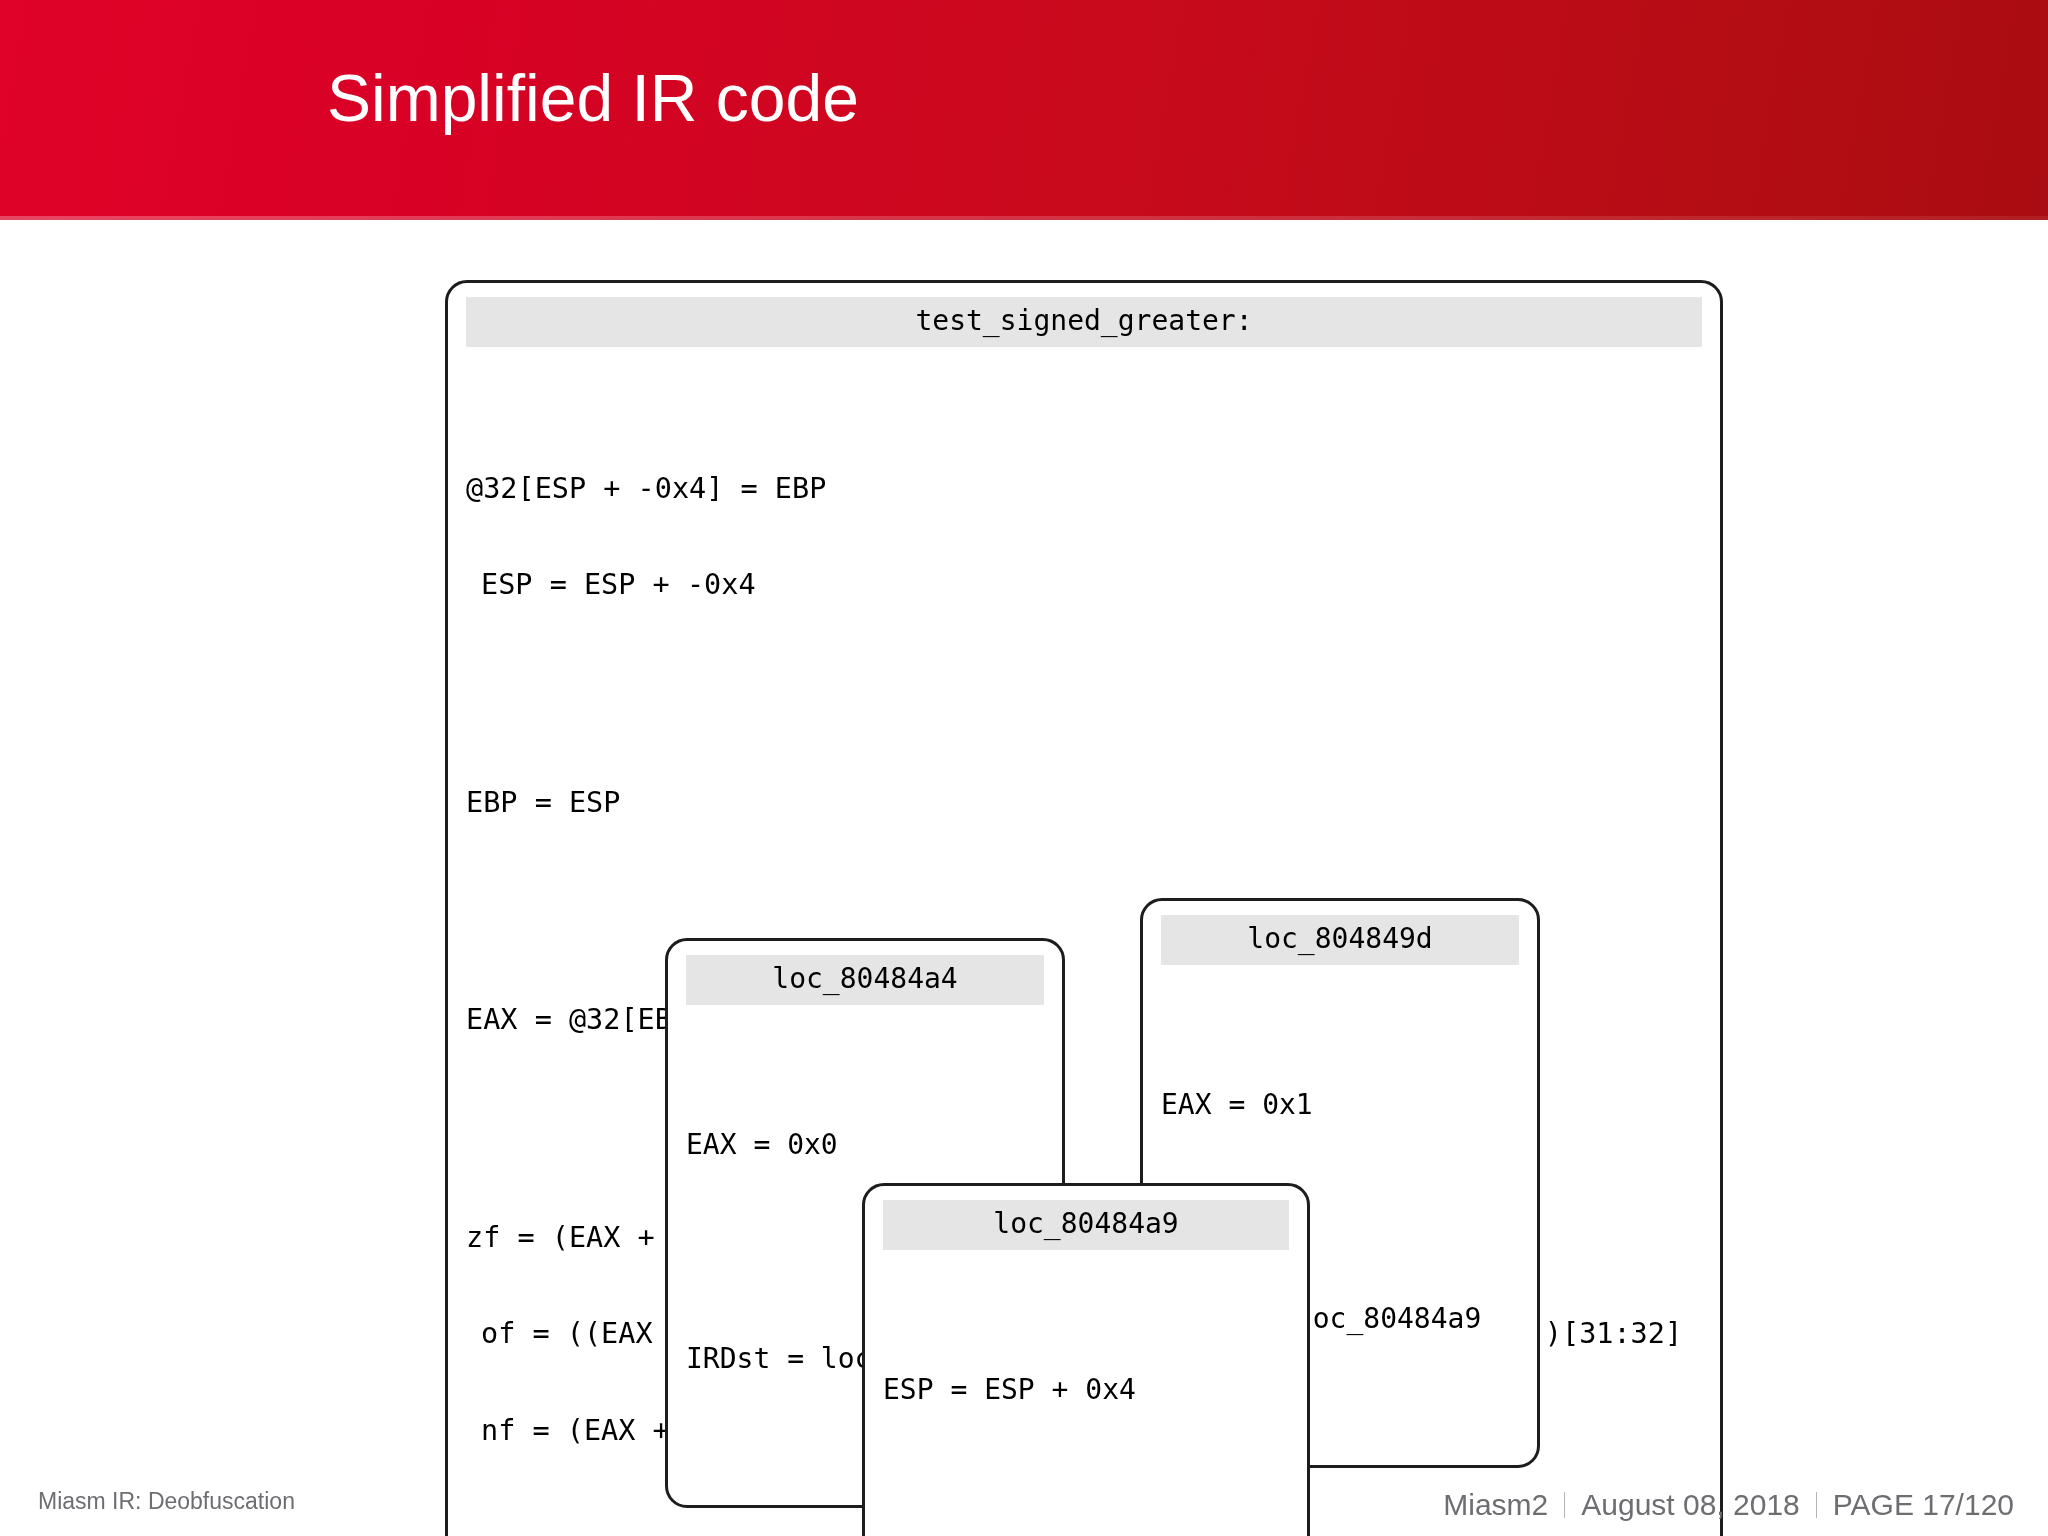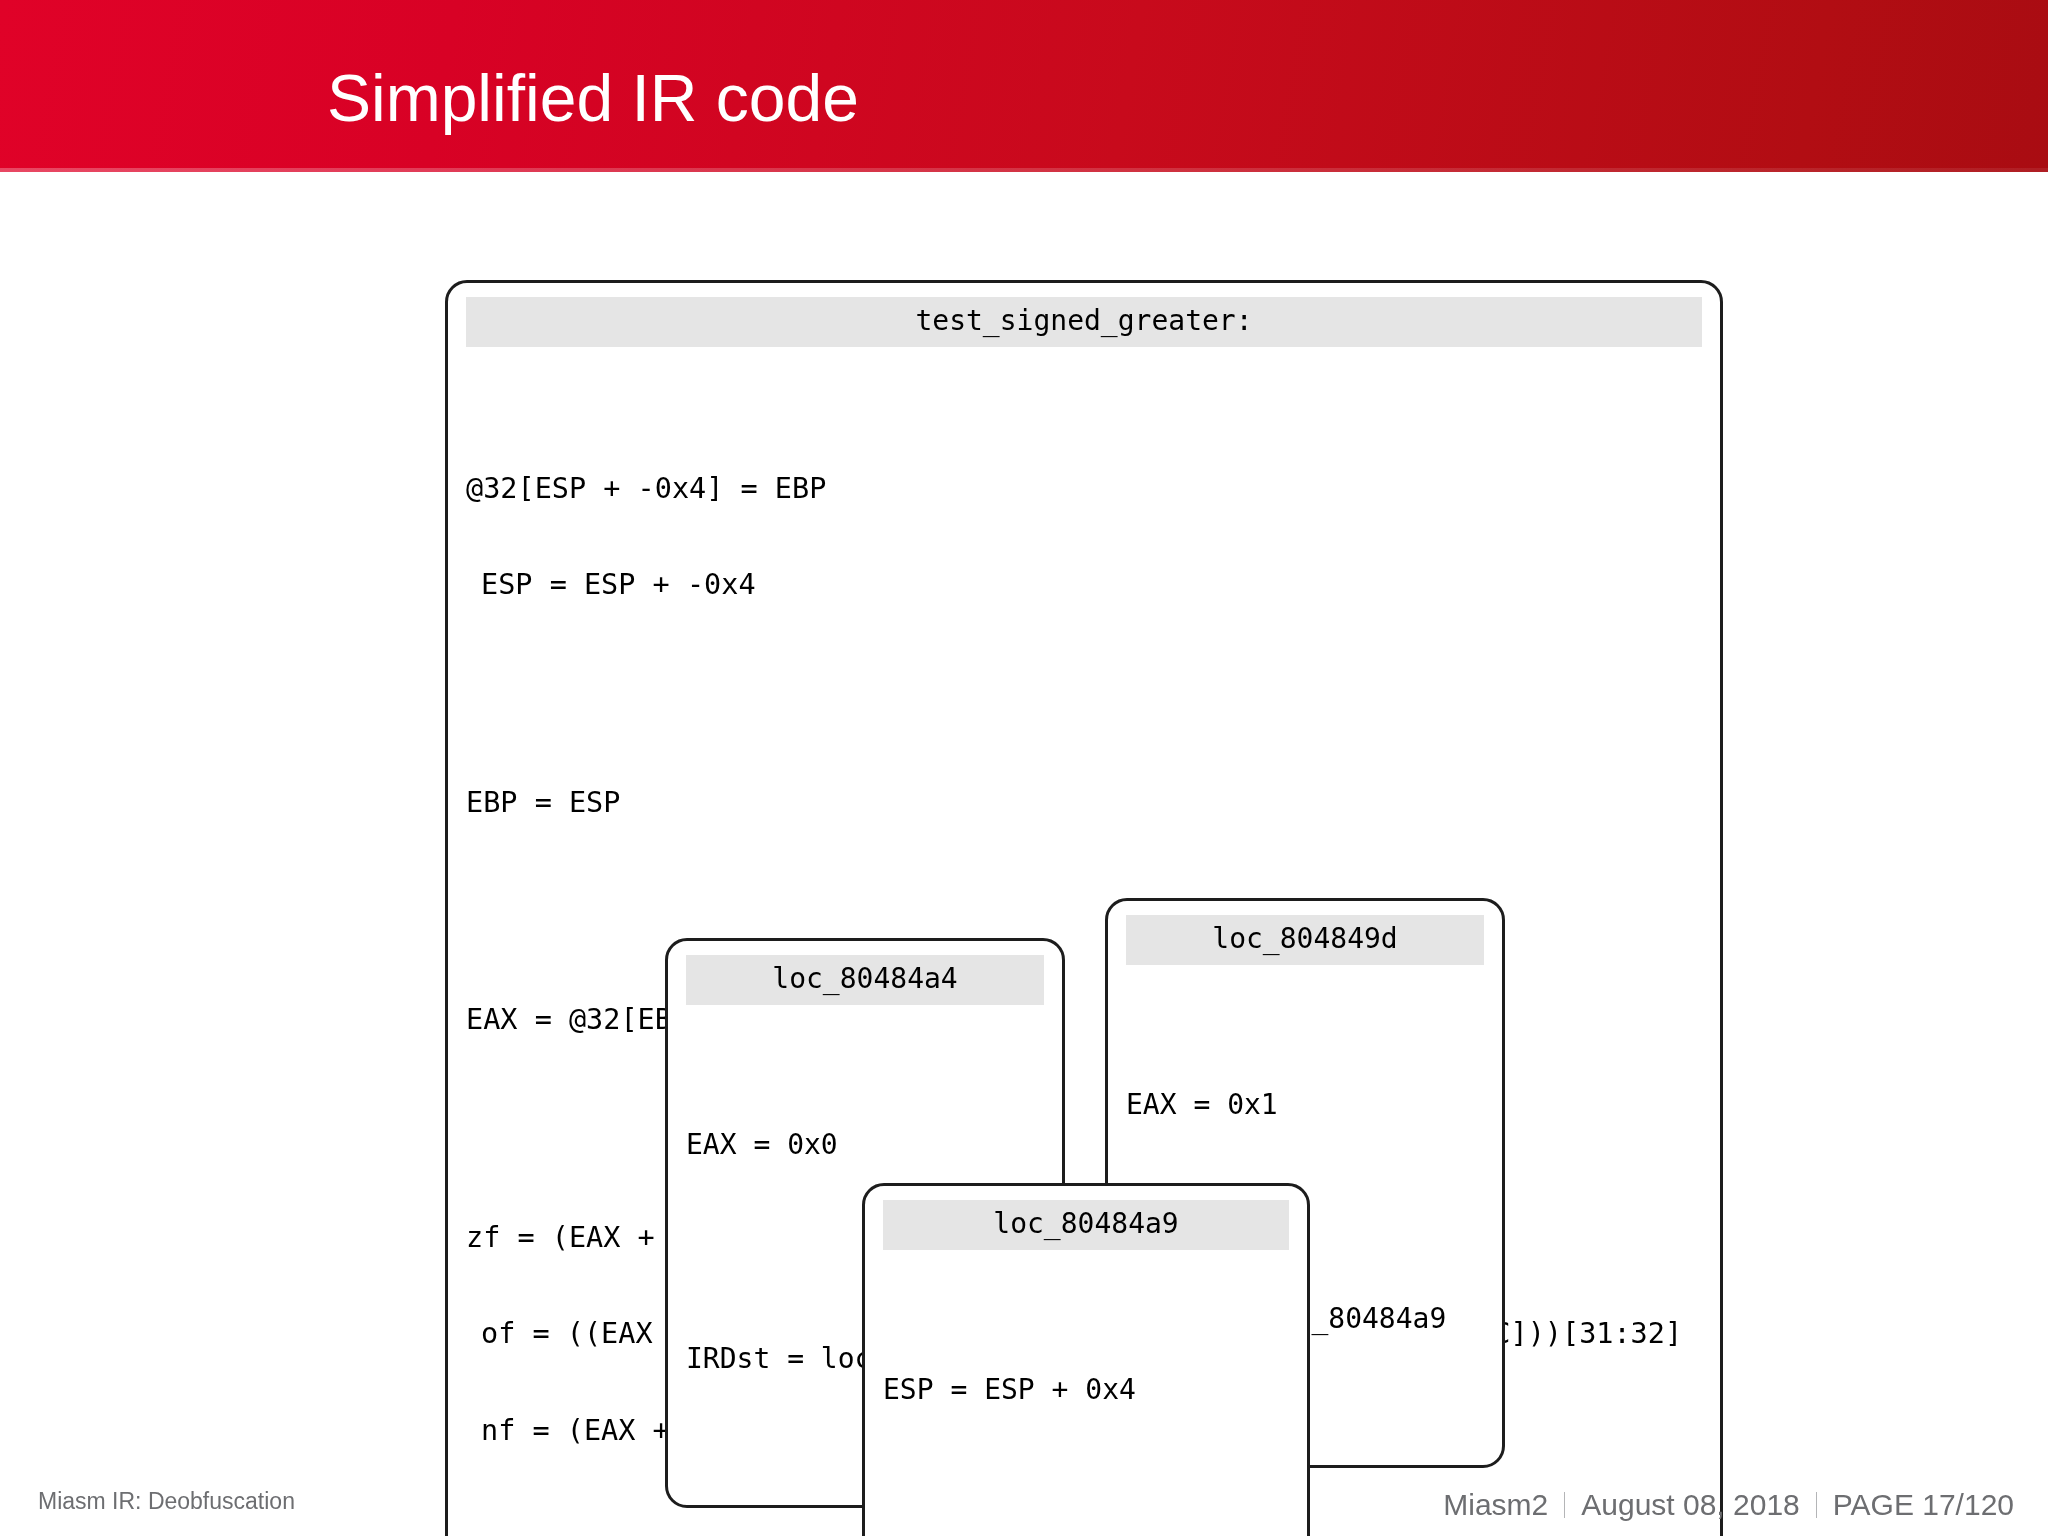--- a/index.html
+++ b/index.html
@@ -14,21 +14,21 @@
     overflow: hidden;
     font-family: "Liberation Sans", sans-serif;
   }
 
   
   #slide-header {
     position: absolute;
     left: 0;
     top: 0;
     width: 2048px;
-    height: 172px;
+    height: 220px;
     background: linear-gradient(100deg, #e00228 0%, #d80125 22%, #c80a1c 55%, #b20d13 88%, #a90c12 100%);
     text-align: center;
   }
   #slide-header::after {
     content: "";
     position: absolute;
     left: 0;
     right: 0;
     bottom: 0;
     height: 4px;
@@ -102,21 +102,21 @@
     margin-top: 14px;
   }
   .ir-line + .ir-line {
     margin-top: 11px;
     margin-left: 15px;
   }
 
   
   #block-entry  { left: 445px;  top: 68px;  width: 1278px; }
   #block-left   { left: 665px;  top: 686px; width: 400px; margin-top: 40px;  }
-  #block-right  { left: 1105px; top: 686px; width: 400px;  }
+  #block-right  { left: 1140px; top: 686px; width: 400px;  }
   #block-join   { left: 862px;  top: 971px; width: 448px;  }
 
   #block-entry .ir-body { font-size: 28.5px; }
 
   
   #slide-footer {
     position: absolute;
     left: 0;
     top: 1482px;
     width: 2048px;

